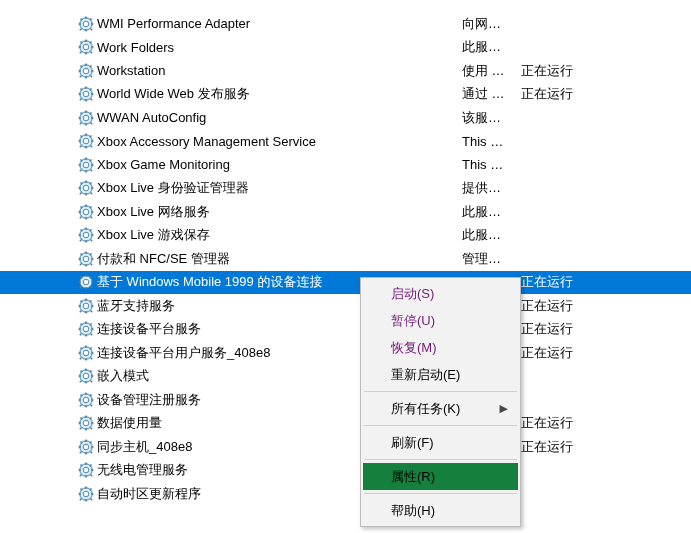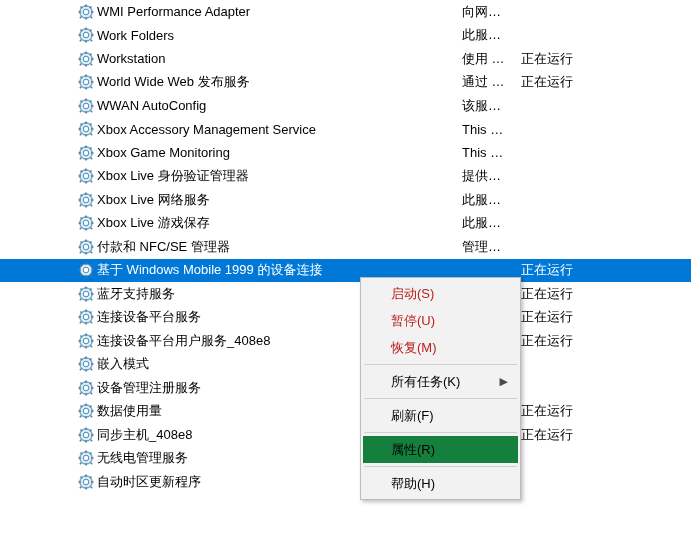--- a/index.html
+++ b/index.html
@@ -1,29 +1,29 @@
 <!DOCTYPE html>
 <html><head>
 <meta charset="utf-8">
 <style>
   html,body{margin:0;padding:0;font-family:"Microsoft YaHei","Segoe UI",Tahoma,sans-serif;font-size:13px;color:#000;background:#fff;}
   .pane{position:relative;width:691px;height:533px;overflow:hidden;}
-  .list{position:absolute;left:0;top:0;right:0;}
+  .list{position:absolute;left:0;top:12px;right:0;}
   .row{display:flex;align-items:center;height:23.5px;white-space:nowrap;}
   .row.selected{background:#0078d7;color:#fff;}
   .icon-cell{width:97px;display:flex;align-items:center;padding-left:78px;box-sizing:border-box;}
   .gear{width:16px;height:16px;flex:0 0 16px;}
   .name-cell{width:365px;overflow:hidden;text-overflow:ellipsis;}
   .desc-cell{width:59px;overflow:hidden;text-overflow:ellipsis;}
   .status-cell{flex:1;overflow:hidden;}
   
   .menu{position:absolute;left:360px;top:277px;width:161px;background:#f2f2f2;border:1px solid #bcbcbc;box-shadow:2px 2px 4px rgba(0,0,0,0.25);padding:2px;box-sizing:border-box;}
   .mitem{height:27px;line-height:27px;padding-left:28px;position:relative;}
   .mitem.enabled{color:#000;}
-  .mitem.disabled{color:#b91c1c;}
+  .mitem.disabled{color:#701a75;}
   .mitem.hover{background:#15803d;}
   .mitem .arrow{position:absolute;right:10px;top:0;font-size:11px;color:#4a4a4a;}
   .msep{height:1px;background:#d0d0d0;margin:3px 1px;}
 </style>
 </head>
 <body>
 <div class="pane">
 
 <div class="list" id="list">
       <div class="row">
@@ -466,20 +466,21 @@
         <div class="name-cell">自动时区更新程序</div>
         <div class="desc-cell"></div>
         <div class="status-cell"></div>
       </div>
     </div>
 
 <div class="menu">
   <div class="mitem disabled">启动(S)</div>
   <div class="mitem disabled">暂停(U)</div>
   <div class="mitem disabled">恢复(M)</div>
+  <div class="mitem enabled">重新启动(E)</div>
   <div class="msep"></div>
   <div class="mitem enabled">
     <span>所有任务(K)</span>
     <span class="arrow">▶</span>
   </div>
   <div class="msep"></div>
   <div class="mitem enabled">刷新(F)</div>
   <div class="msep"></div>
   <div class="mitem enabled hover">属性(R)</div>
   <div class="msep"></div>

